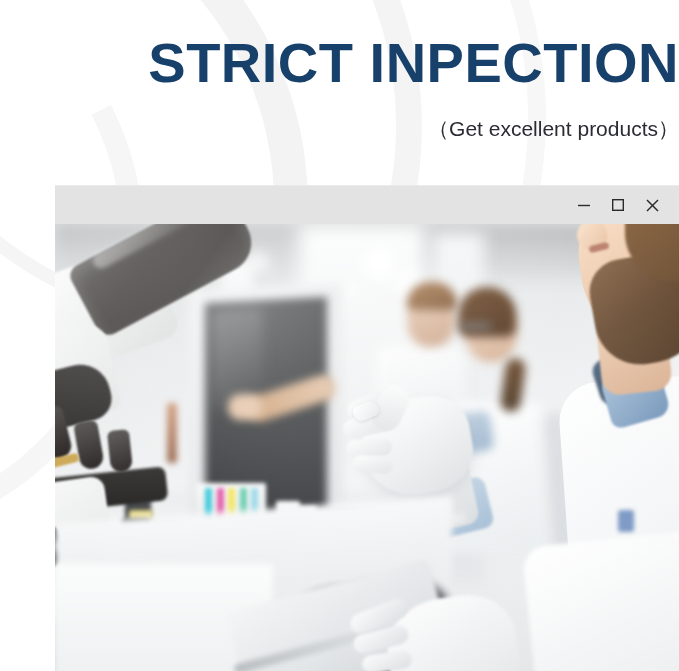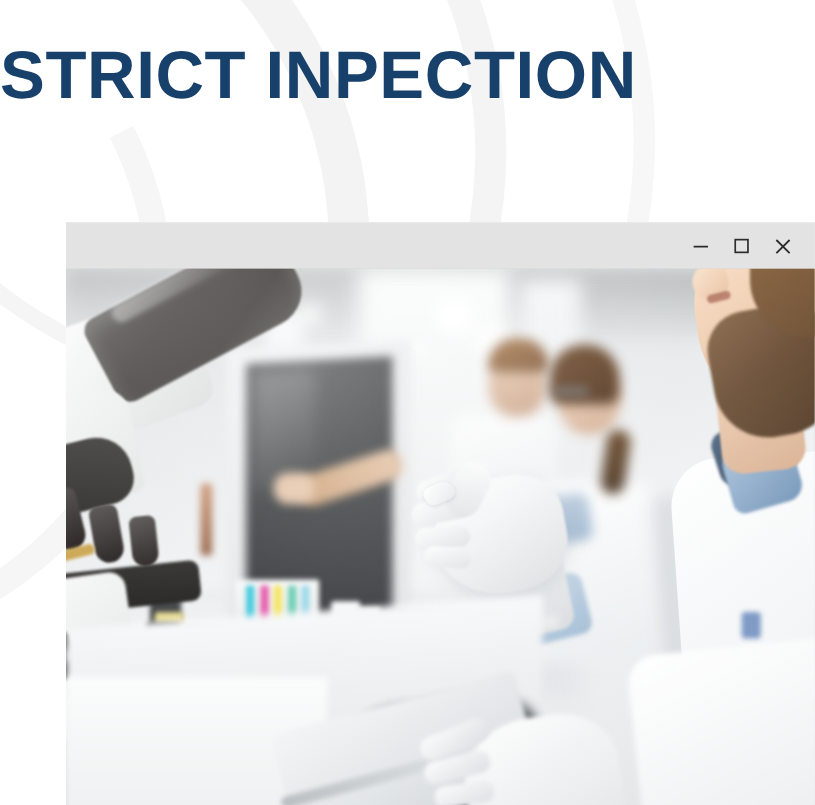--- a/index.html
+++ b/index.html
@@ -72,21 +72,21 @@
     border-right-color: #f5f5f5;
     transform: rotate(18deg);
   }
 
   
   .heading-block {
     position: absolute;
     left: 0; top: 0;
     width: 679px;
     z-index: 2;
-    text-align: left;
+    text-align: right;
   }
   .page-title {
     margin: 0;
     padding-top: 34px;
     font-size: 56px;
     line-height: 1.04;
     font-weight: bold;
     letter-spacing: 0.5px;
     color: #17406b;
     font-family: "Liberation Sans", sans-serif;
@@ -582,20 +582,21 @@
   <div class="bg-swirls">
     <div class="swirl swirl-a"></div>
     <div class="swirl swirl-b"></div>
     <div class="swirl swirl-c"></div>
     <div class="swirl swirl-d"></div>
     <div class="swirl swirl-e"></div>
   </div>
 
   <div class="heading-block">
     <h1 class="page-title">STRICT INPECTION</h1>
+    <p class="page-subtitle">（Get excellent products）</p>
   </div>
 
   <div class="app-window">
 
     <div class="title-bar">
       <div class="win-controls">
 
         <button class="win-btn" title="Minimize">
           <span>
             <svg width="16" height="16" viewBox="0 0 16 16" aria-hidden="true">

